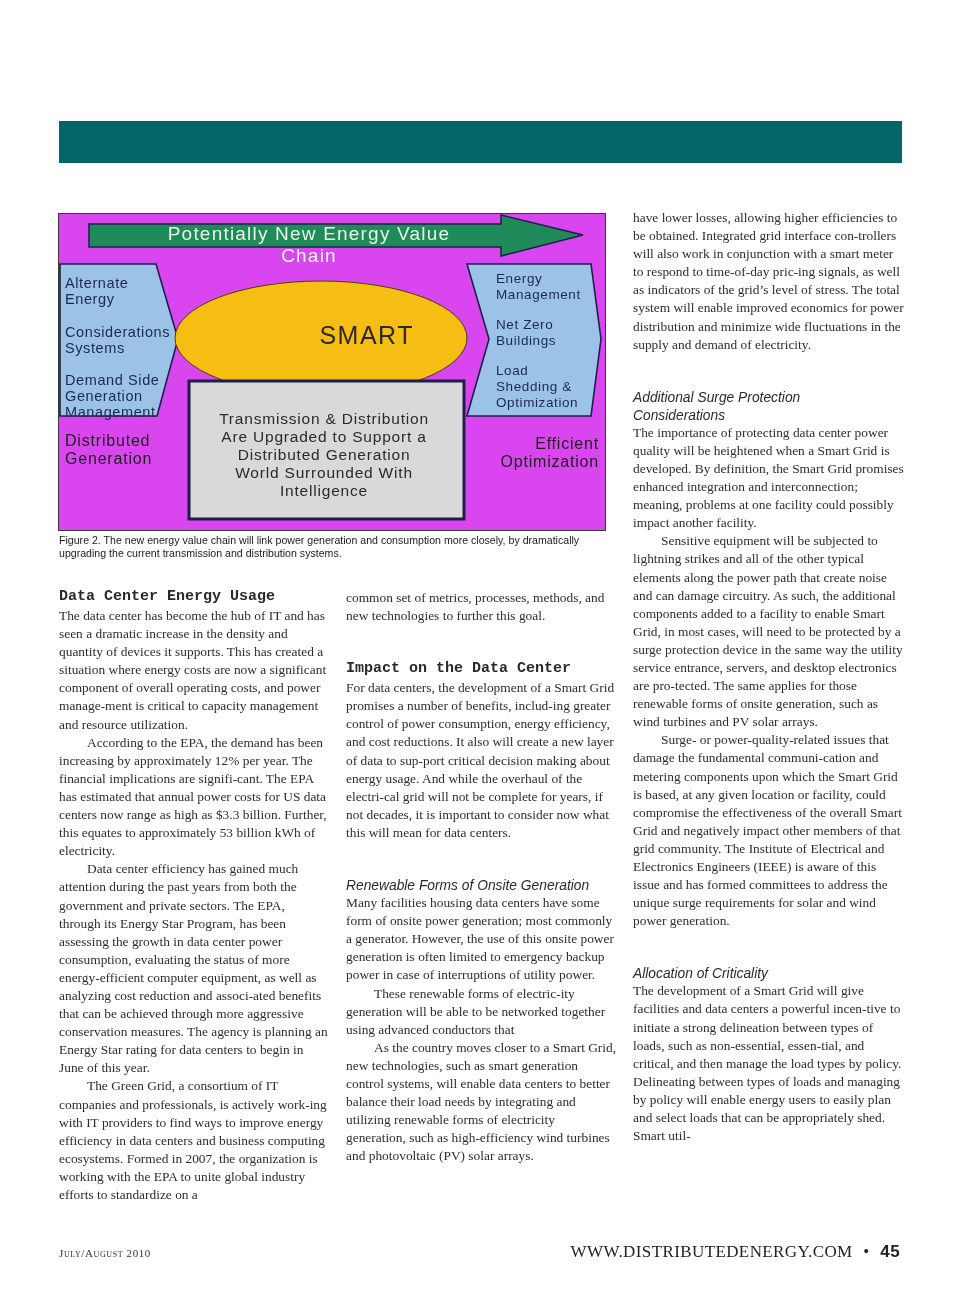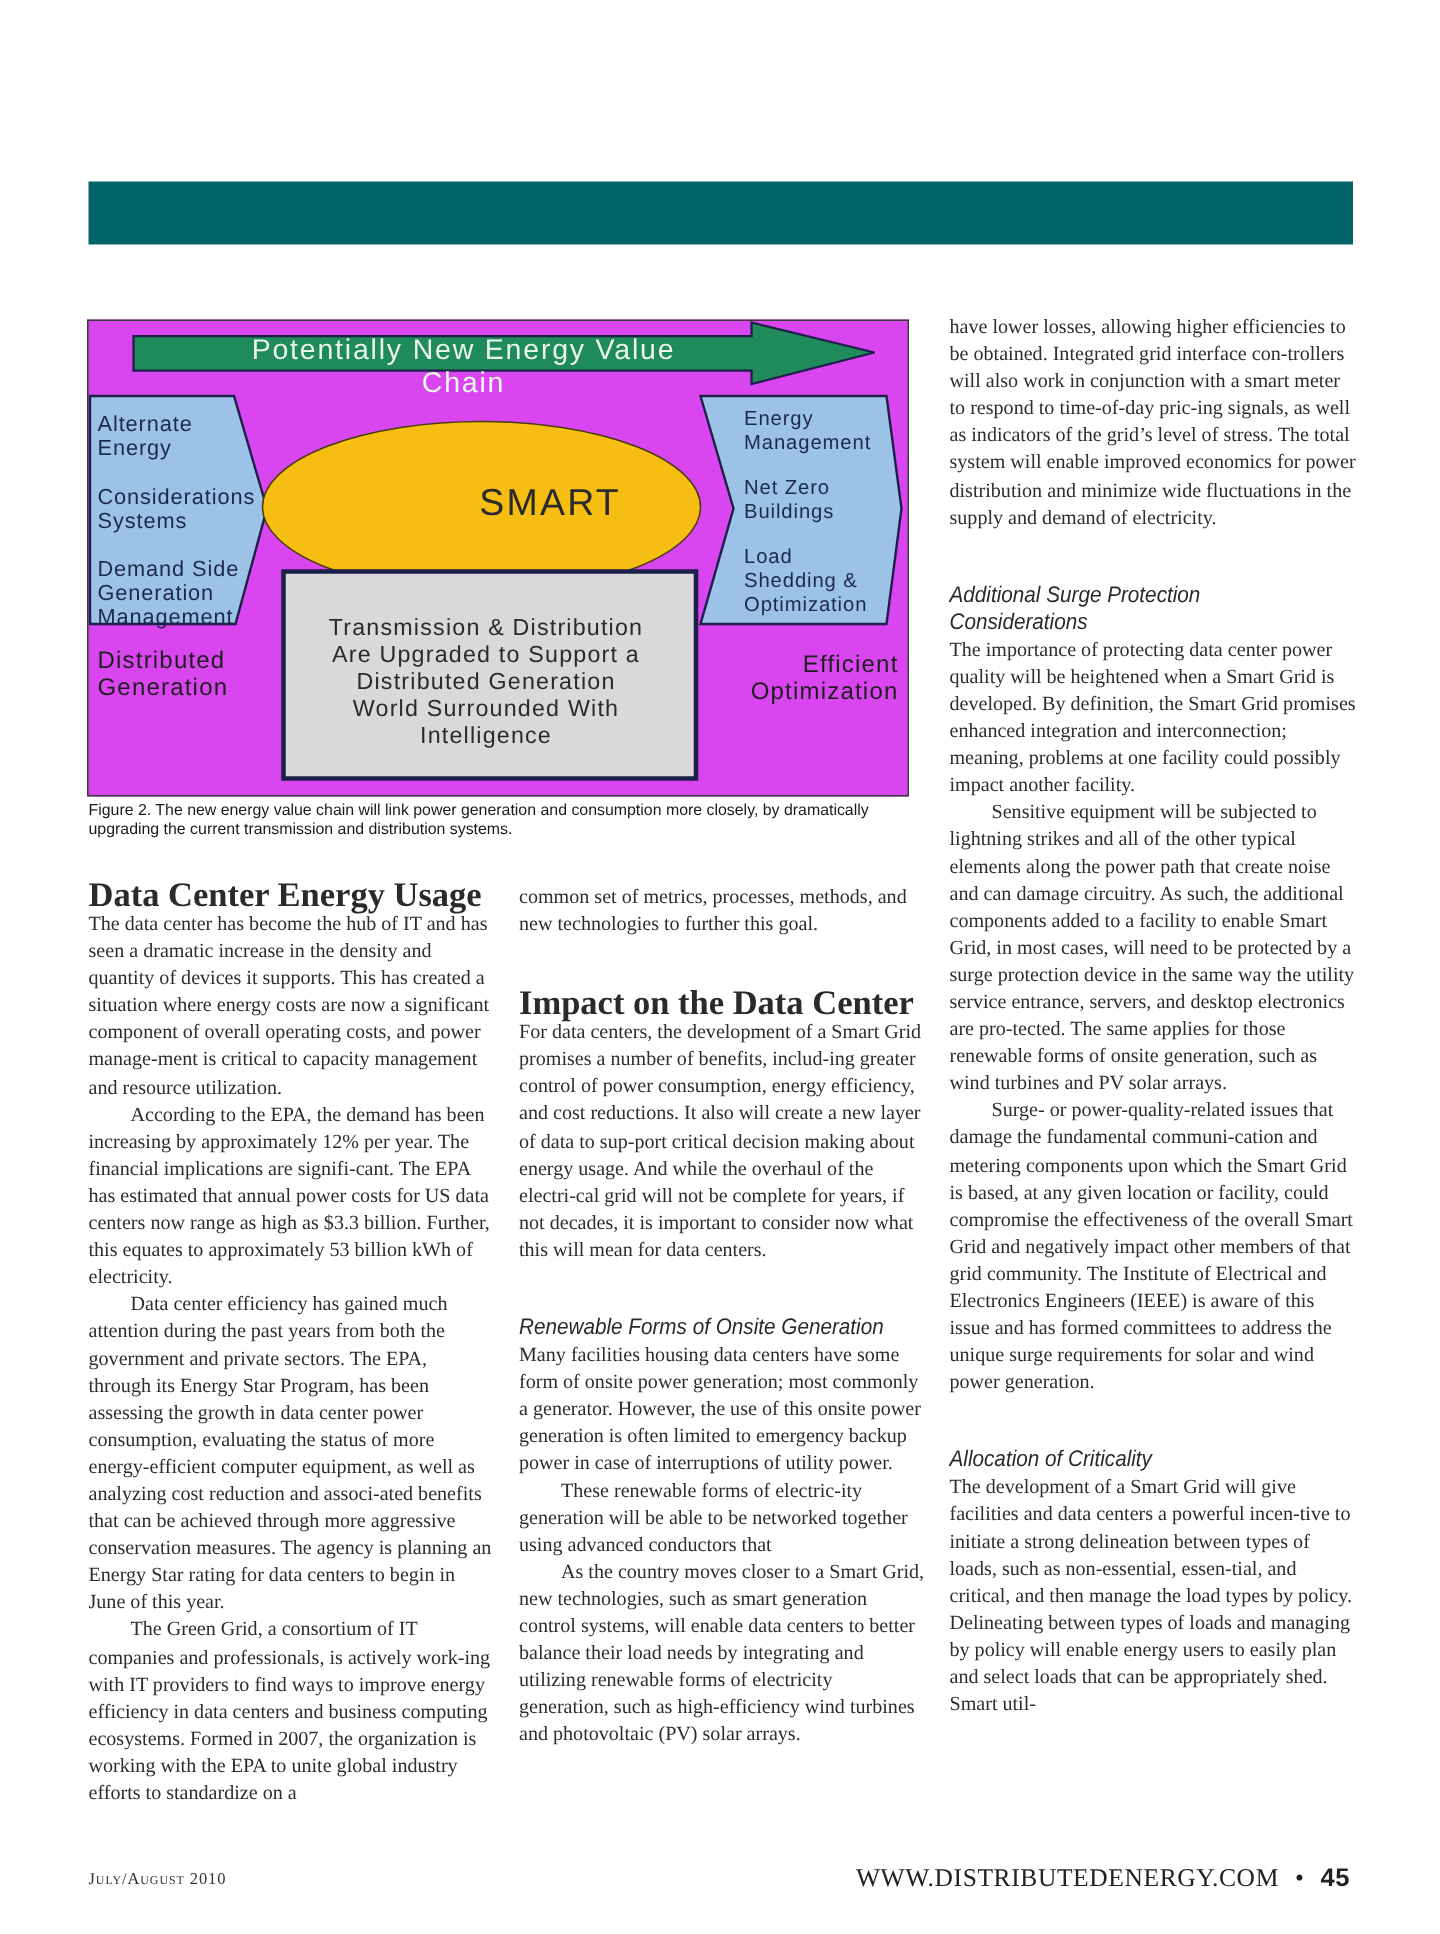--- a/index.html
+++ b/index.html
@@ -11,21 +11,21 @@
   .arrow-label { position:absolute; left:80px; top:9px; width:340px; text-align:center; font-family:"Liberation Sans", sans-serif; color:#eaf5ea; font-size:19px; letter-spacing:1.2px; }
   .lt { font-size:14.5px; line-height:16px; color:#1c2a4a; }
   .smart { position:absolute; left:205px; top:107px; width:150px; text-align:right; font-family:"Liberation Sans", sans-serif; font-size:25px; letter-spacing:1.5px; color:#2a2a2a; }
   .tdbox { position:absolute; left:135px; top:196px; width:260px; text-align:center; font-family:"Liberation Sans", sans-serif; font-size:15.5px; line-height:18px; letter-spacing:0.8px; color:#2a2a2a; }
   .gen { position:absolute; left:6px; top:218px; font-family:"Liberation Sans", sans-serif; font-size:16px; line-height:18px; letter-spacing:0.8px; color:#1e1e1e; }
   .cons { position:absolute; left:420px; top:221px; width:120px; text-align:right; font-family:"Liberation Sans", sans-serif; font-size:16px; line-height:18px; letter-spacing:0.8px; color:#1e1e1e; }
   .caption { position:absolute; left:59px; top:534px; width:560px; font-family:"Liberation Sans", sans-serif; font-size:10.6px; line-height:13px; color:#1a1a1a; }
   .col { position:absolute; top:0; font-size:13.4px; line-height:18.1px; color:#2d2d2d; }
   .col p { margin:0; text-align:left; }
   .col p.ind { text-indent:28px; }
-  h2.sec { margin:0; font-family:Liberation Serif, serif; font-weight:bold; font-size:23px; line-height:20px; color:#2a2a2a; }
+  h2.sec { margin:0; font-family:Liberation Mono, monospace; font-weight:bold; font-size:15px; line-height:20px; color:#2a2a2a; }
   h3.sub { margin:0; font-family:"Liberation Sans", sans-serif; font-style:italic; font-weight:normal; font-size:15px; line-height:18px; color:#2a2a2a; transform:scaleX(0.92); transform-origin:left; white-space:nowrap; }
   .footer-left { position:absolute; left:59px; top:1247px; font-size:11px; letter-spacing:0.6px; color:#333; font-variant:small-caps; }
   .footer-right { position:absolute; right:60px; top:1242px; font-size:17px; letter-spacing:0.4px; color:#222; }
   .footer-right .pg { font-family:"Liberation Sans", sans-serif; font-weight:bold; font-size:17px; }
 </style>
 </head>
 <body>
 
 <div class="band"></div>
 

